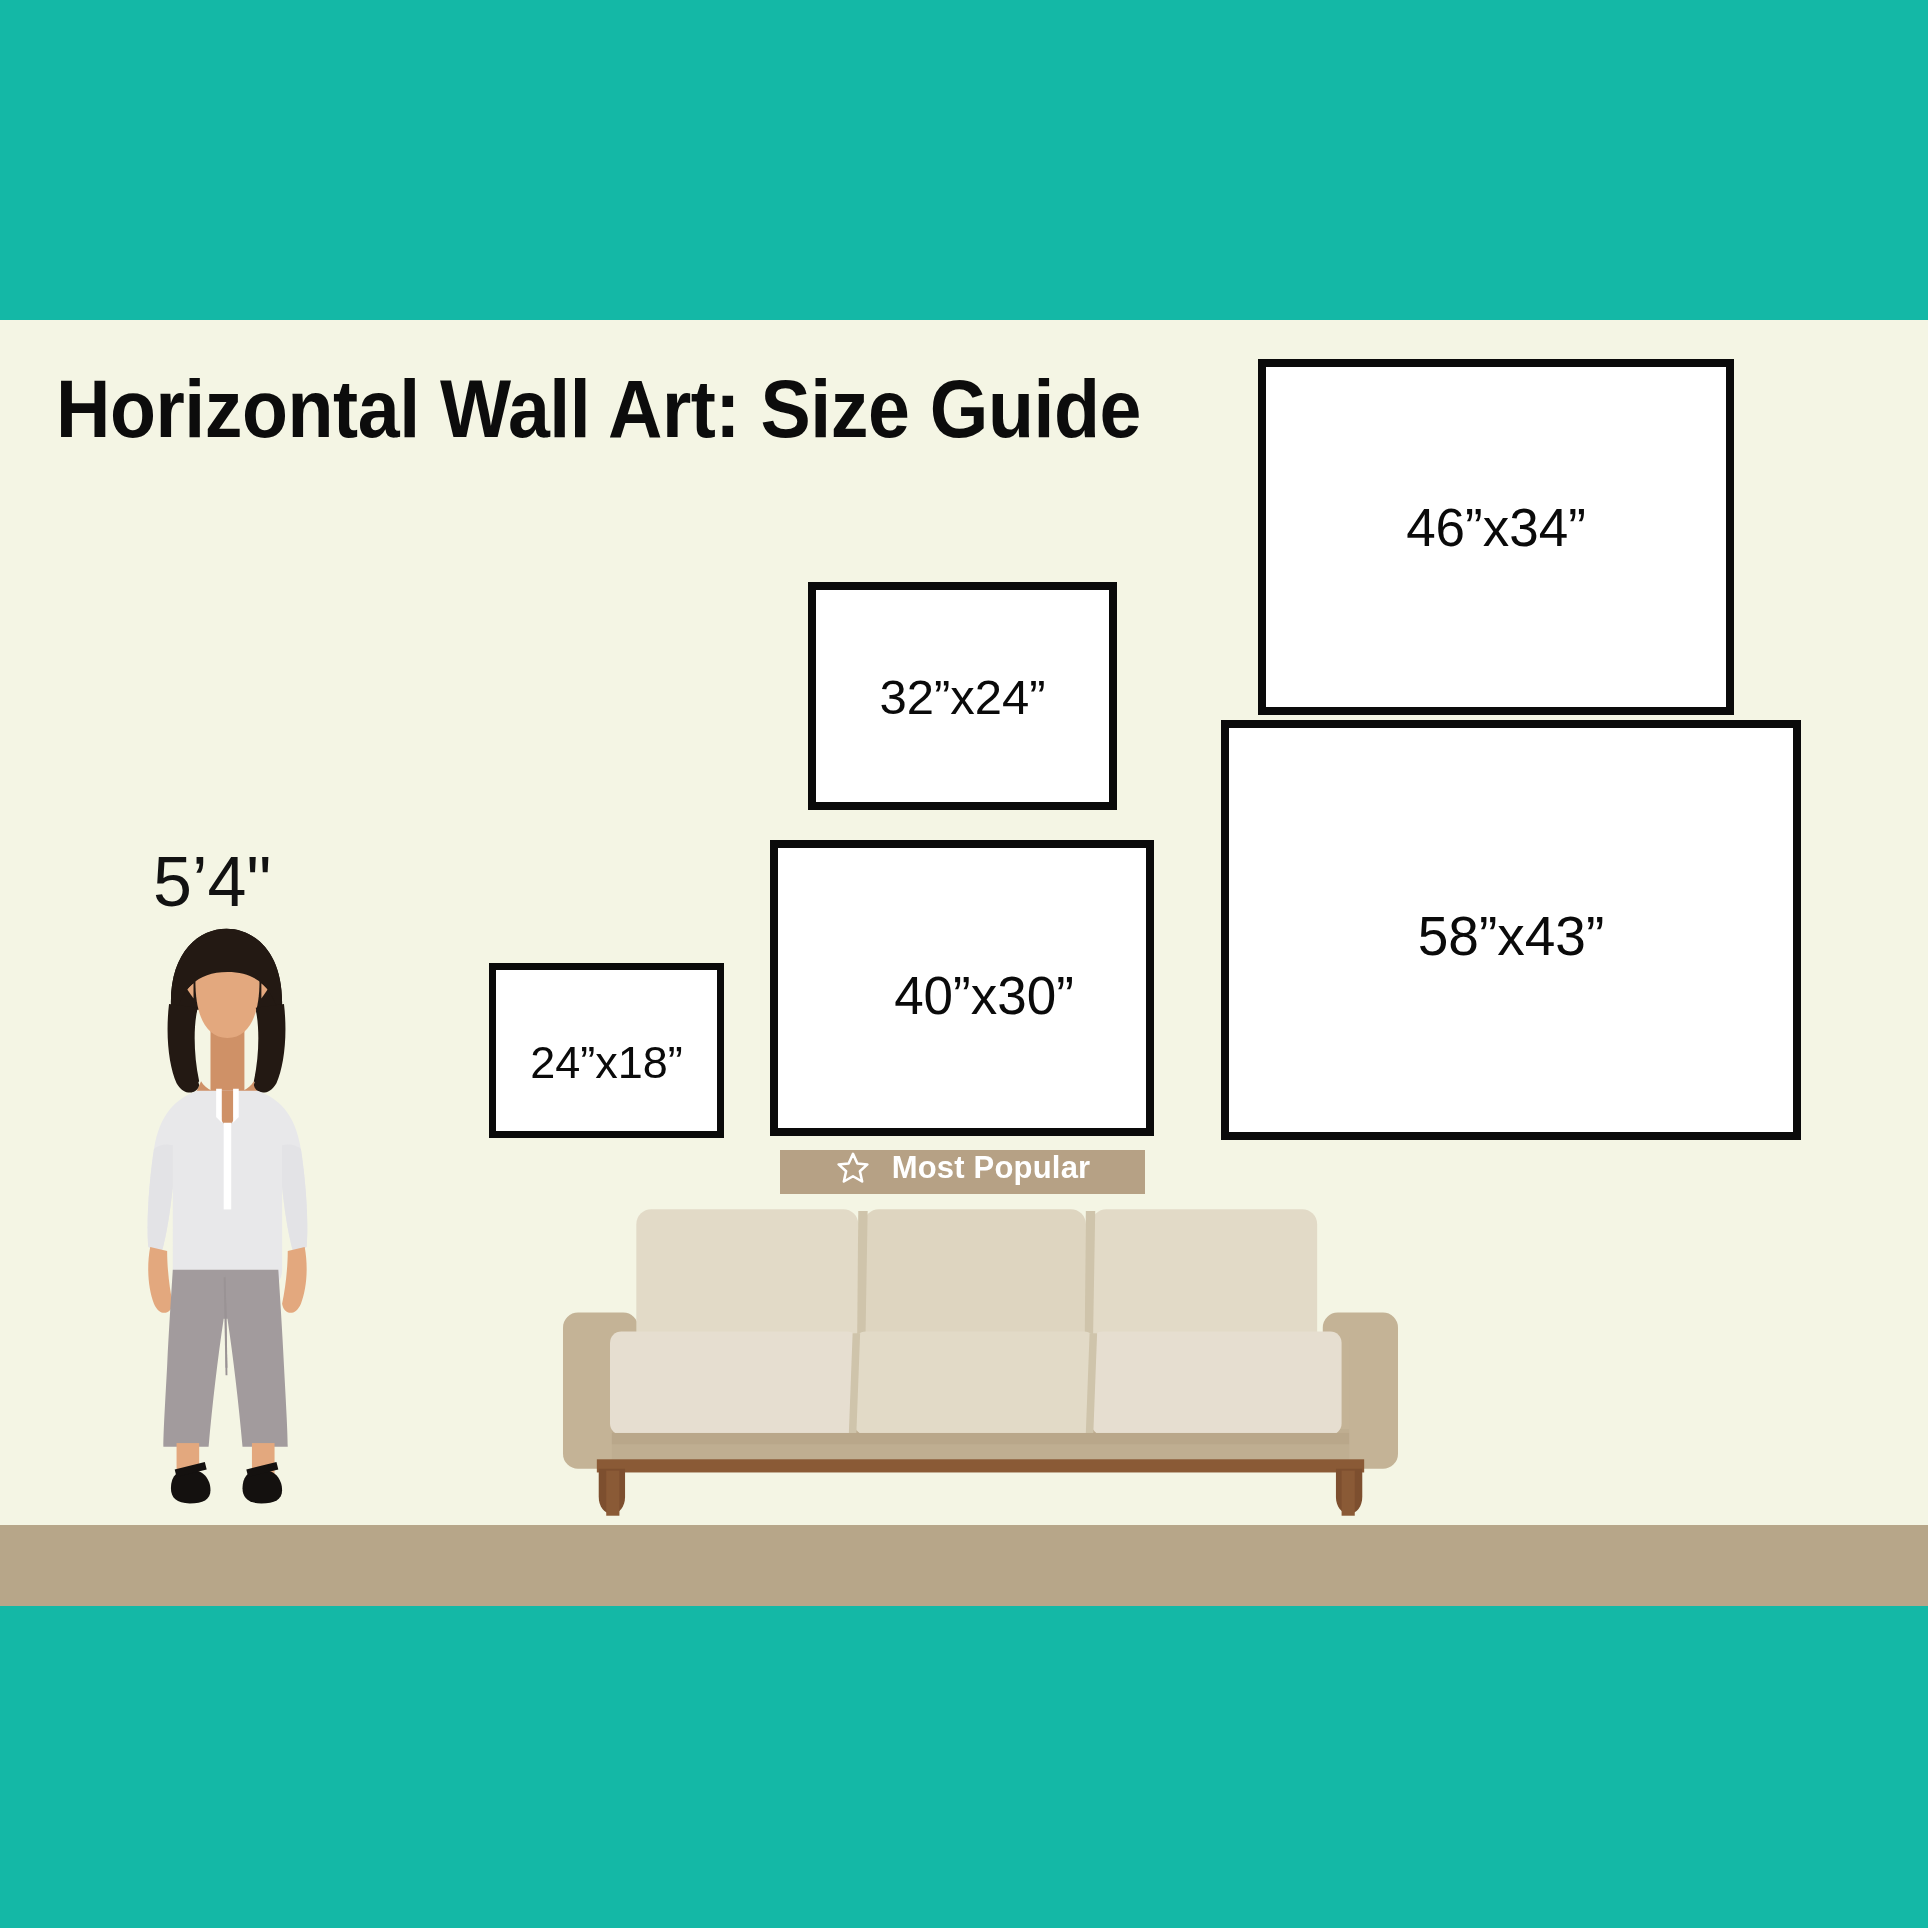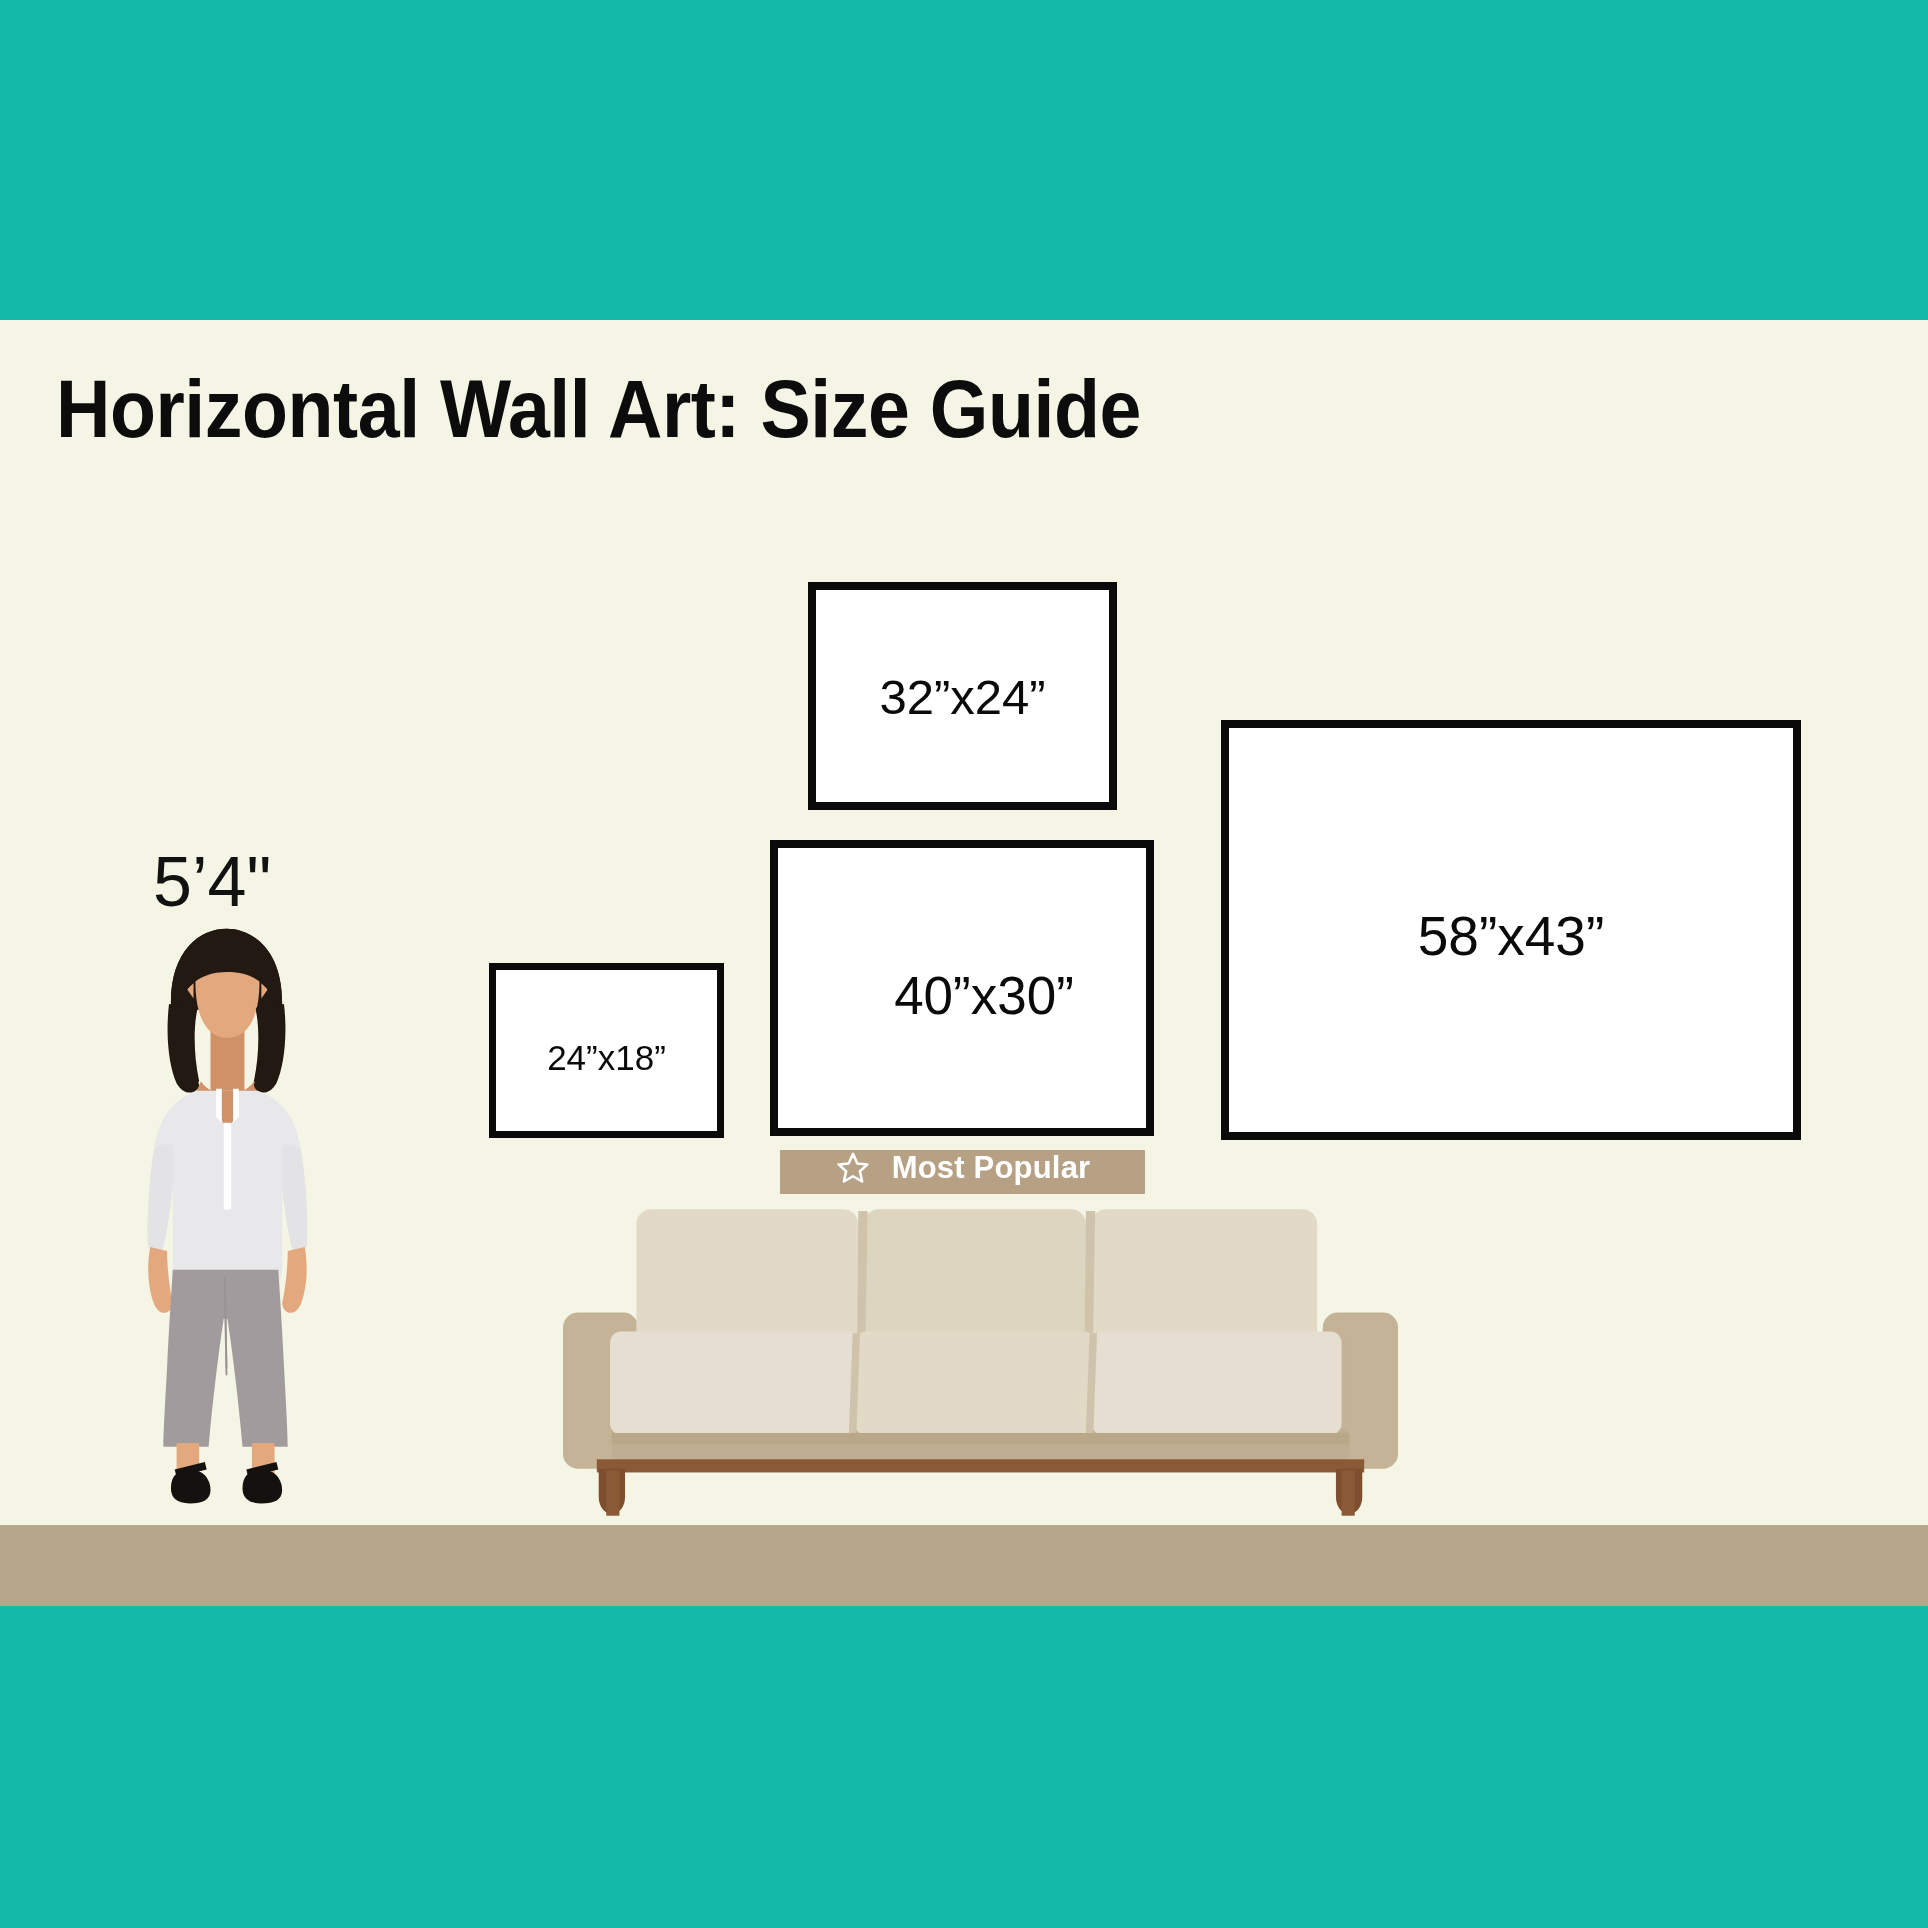--- a/index.html
+++ b/index.html
@@ -60,21 +60,21 @@
     left:0;right:0;
     text-align:center;
     font-family:"Liberation Sans",sans-serif;
     font-weight:400;
     color:#0a0a0a;
     line-height:1;
     white-space:nowrap;
   }
   
   #frame-24x18{ left:489px; top:643px;  width:235px; height:175px; border-width:7.5px;}
-  #frame-24x18 .frame-label{ top:70px; font-size:35px;}
+  #frame-24x18 .frame-label{ top:70px; font-size:45px;}
 
   #frame-32x24{ left:808px; top:262px;  width:309px; height:228px;}
   #frame-32x24 .frame-label{ top:83px; font-size:49px;}
 
   #frame-40x30{ left:770px; top:520px;  width:384px; height:296px;}
   #frame-40x30 .frame-label{ top:121px; font-size:53px;padding-left:44px;}
 
   #frame-46x34{ left:1258px;top:39px;   width:476px; height:356px;}
   #frame-46x34 .frame-label{ top:134px; font-size:53px;}
 
@@ -211,20 +211,23 @@
     </div>
 
     <div class="frame" id="frame-32x24">
       <span class="frame-label">32”x24”</span>
     </div>
 
     <div class="frame" id="frame-40x30">
       <span class="frame-label">40”x30”</span>
     </div>
 
+    <div class="frame" id="frame-46x34">
+      <span class="frame-label">46”x34”</span>
+    </div>
 
     <div class="frame" id="frame-58x43">
       <span class="frame-label">58”x43”</span>
     </div>
 
     <div id="badge">
       <svg class="badge-star" viewBox="0 0 24 24" fill="none" stroke="#ffffff" stroke-width="1.7" stroke-linejoin="round">
         <polygon points="12,2.6 14.9,9 21.6,9.6 16.6,14.2 18.1,21 12,17.5 5.9,21 7.4,14.2 2.4,9.6 9.1,9"></polygon>
       </svg>
       <span class="badge-text">Most Popular</span>

